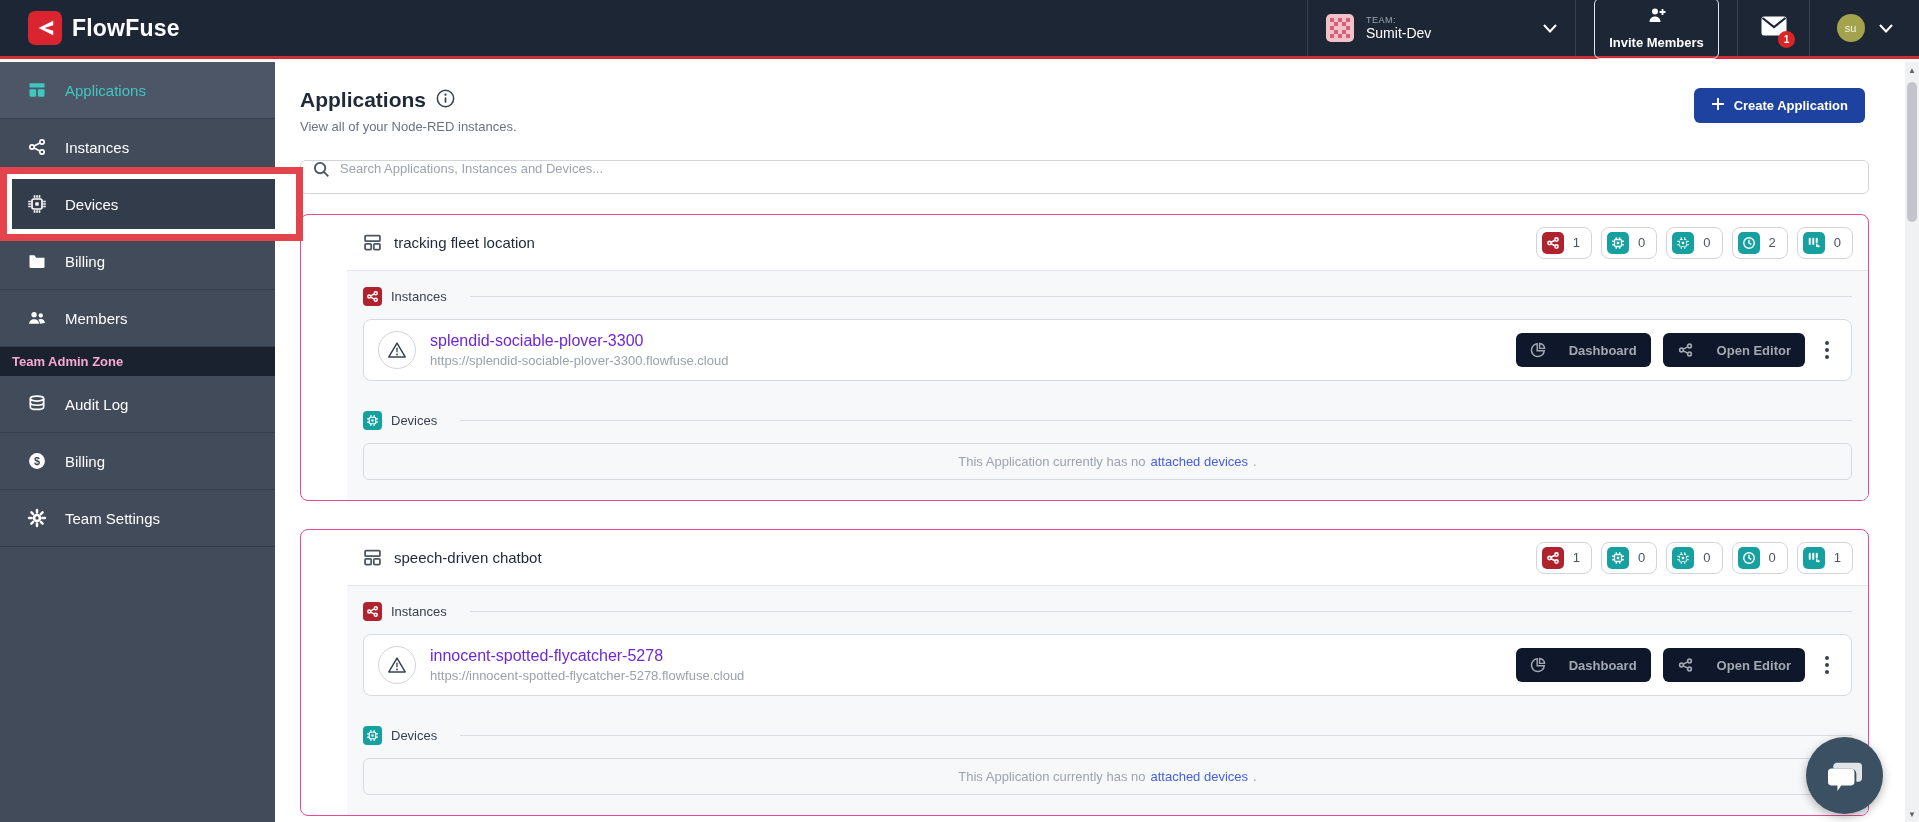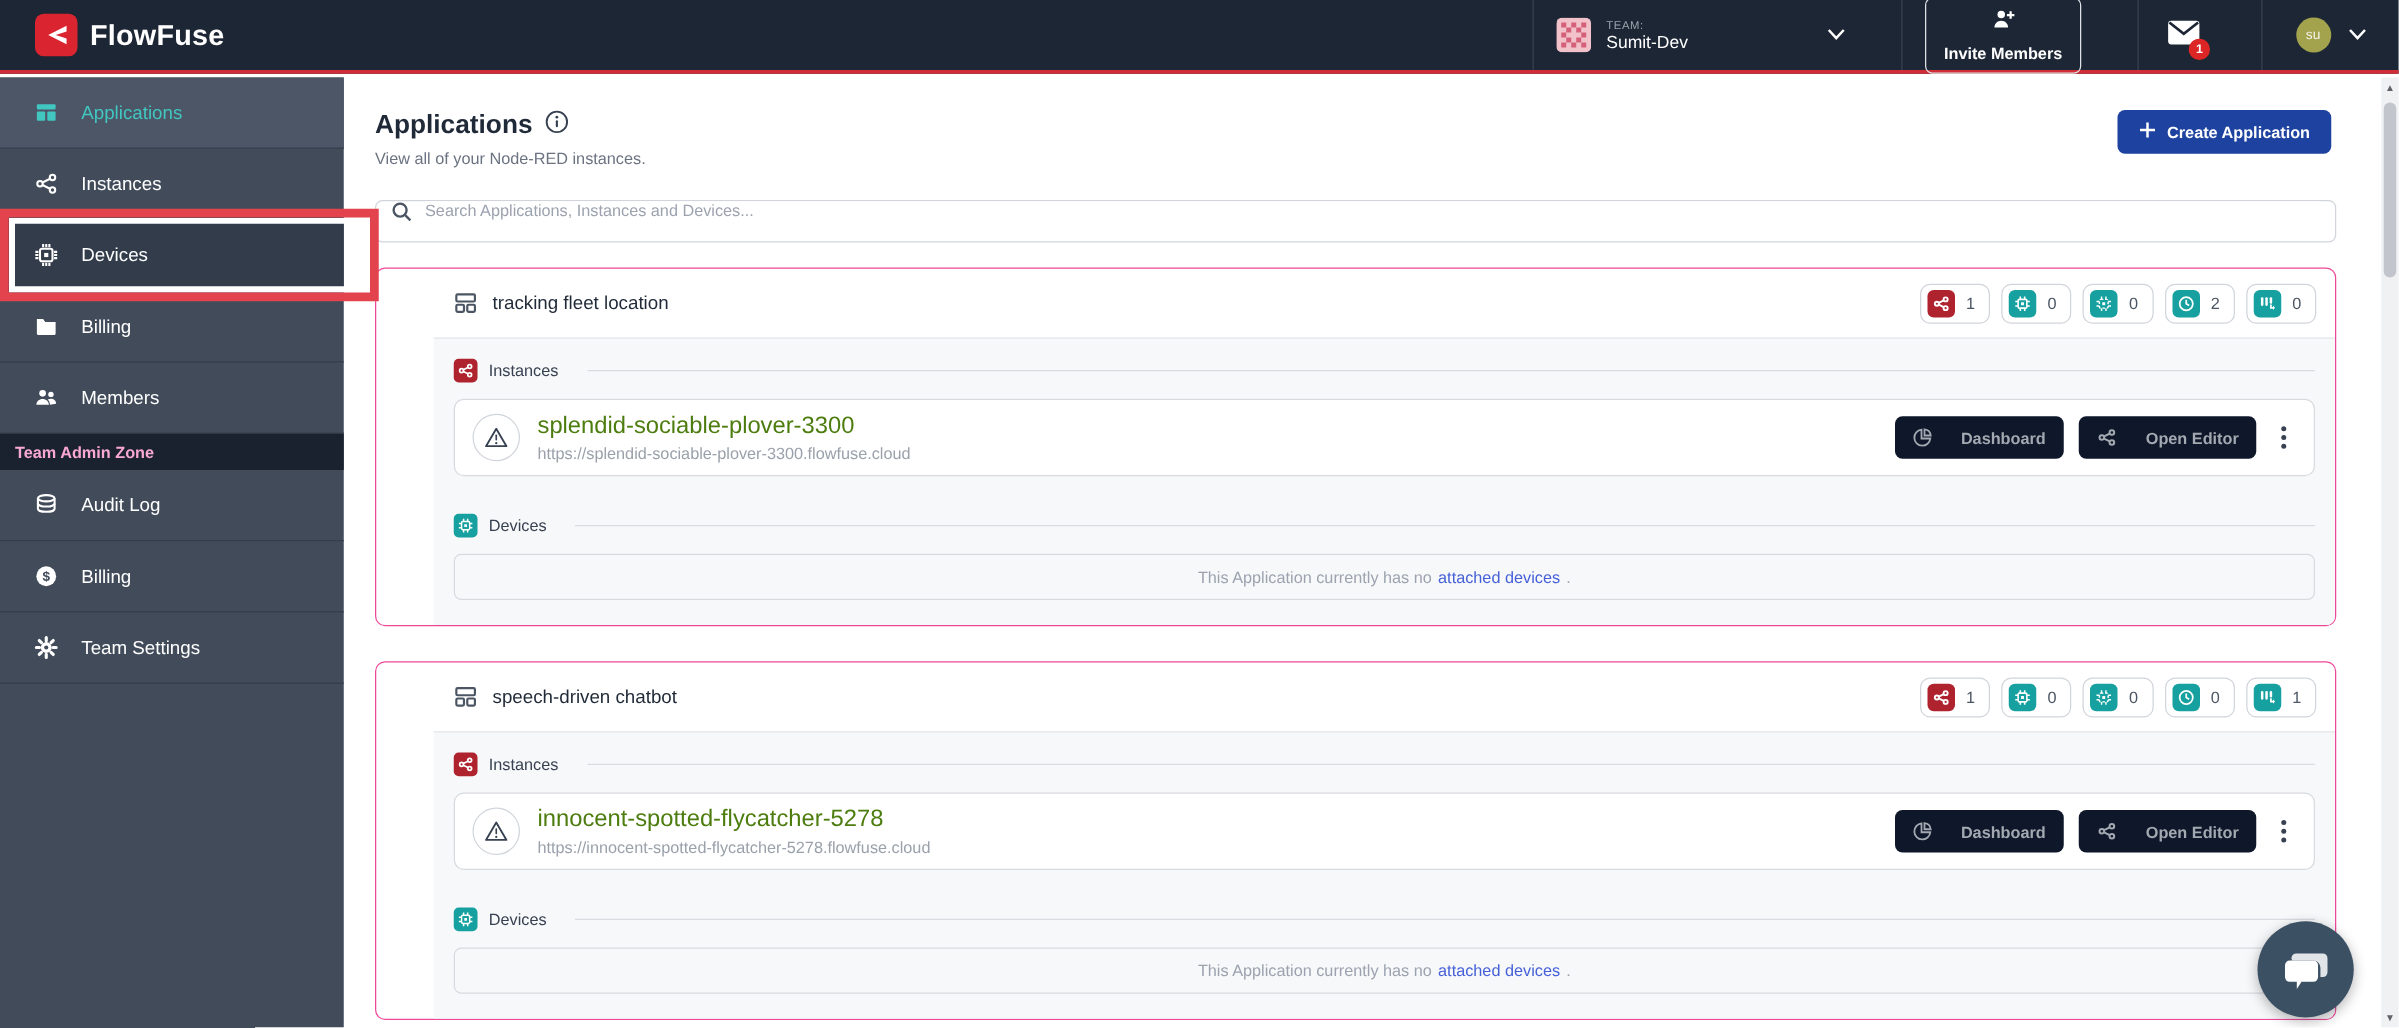--- a/index.html
+++ b/index.html
@@ -1,21 +1,21 @@
 <!DOCTYPE html>
 <html><head>
 <meta charset="utf-8">
 <style>
   * { box-sizing: border-box; margin: 0; padding: 0; }
   html,body { width:1919px; height:822px; overflow:hidden; font-family:"Liberation Sans",sans-serif; background:#fff; }
   .page { position:relative; width:1919px; height:822px; overflow:hidden; }
 
   
   .navbar { position:absolute; top:0; left:0; width:1919px; height:59px; background:#1d2634;
-            border-bottom:3px solid #cf2e38; display:flex; align-items:stretch; z-index:20;gap:27px; }
+            border-bottom:3px solid #cf2e38; display:flex; align-items:stretch; z-index:20; }
   .brand { display:flex; align-items:center; gap:10px; padding-left:28px; flex:1; }
   .brand-logo { width:34px; height:34px; background:#da2531; border-radius:7px; display:flex; align-items:center; justify-content:center; }
   .brand-name { color:#fff; font-size:23px; font-weight:bold; letter-spacing:.2px; }
   .nav-section { display:flex; align-items:center; border-left:1px solid #37404e; padding:0 18px; }
   .team-section { width:268px; gap:12px; cursor:pointer; }
   .team-avatar { width:28px; height:28px; border-radius:5px; overflow:hidden; flex:none; }
   .team-texts { display:flex; flex-direction:column; line-height:1.15; flex:1; }
   .team-label { color:#9ca3af; font-size:9px; letter-spacing:.5px; }
   .team-name { color:#fff; font-size:14px; }
   .invite-section { width:162px; justify-content:center; }
@@ -71,21 +71,21 @@
   .sec-head { display:flex; align-items:center; gap:9px; margin-bottom:13px; }
   .sec-ic { width:19px; height:19px; border-radius:4px; display:flex; align-items:center; justify-content:center; }
   .sec-label { font-size:13px; color:#374151; }
   .sec-rule { flex:1; height:1px; background:#d9dce1; margin-left:14px; }
 
   .instance-row { height:62px; background:#fff; border:1px solid #d7dade; border-radius:8px;
                   display:flex; align-items:center; gap:14px; padding:0 14px; margin-bottom:30px; }
   .warn-circle { width:38px; height:38px; border:1px solid #d1d5db; border-radius:50%;
                  display:flex; align-items:center; justify-content:center; flex:none; }
   .inst-texts { display:flex; flex-direction:column; gap:3px; }
-  .inst-name { font-size:19px; color:#4d7c0f; }
+  .inst-name { font-size:16px; color:#6d28d9; }
   .inst-url { font-size:13px; color:#9aa1ab; }
   .inst-actions { margin-left:auto; display:flex; align-items:center; gap:12px; }
   .ghost-btn { display:flex; align-items:center; gap:23px; background:#0f172a; color:#a3a9b1;
                border:none; border-radius:6px; padding:9px 14px; font-size:13px; font-weight:bold; cursor:pointer; }
   .kebab { display:flex; flex-direction:column; gap:3px; padding:4px 8px; cursor:pointer; }
   .kebab i { width:4px; height:4px; border-radius:50%; background:#374151; }
 
   .empty-box { height:37px; border:1px solid #d7dade; border-radius:6px; display:flex;
                align-items:center; justify-content:center; gap:5px; font-size:13px; color:#9ca3af; }
   .empty-box a { color:#4560d8; text-decoration:none; cursor:pointer; }

